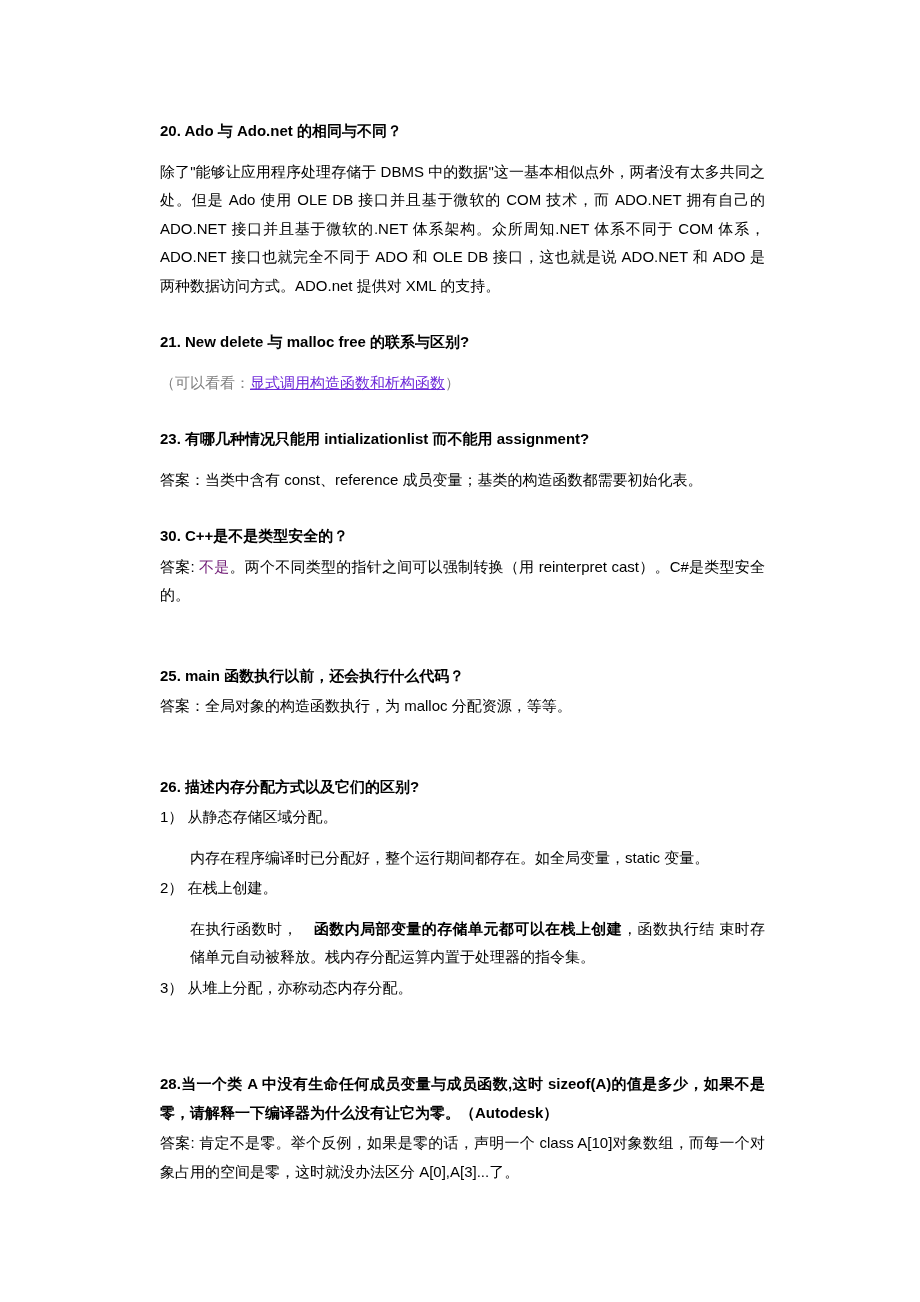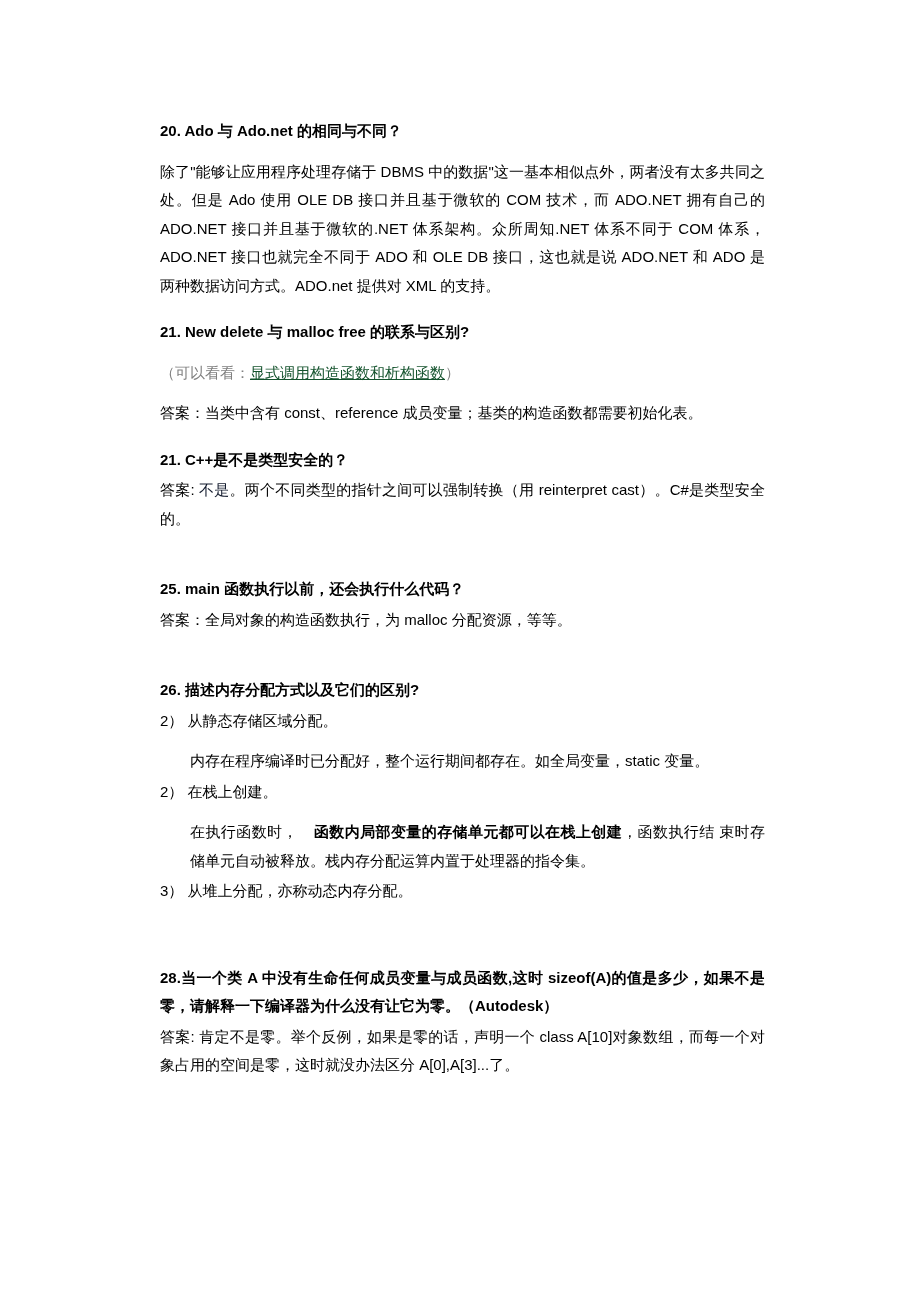--- a/index.html
+++ b/index.html
@@ -12,33 +12,33 @@
     line-height: 1.9;
   }
   .page {
     width: 920px;
     min-height: 1302px;
     padding: 105px 155px 80px 160px;
     box-sizing: border-box;
   }
   .heading {
     font-weight: bold;
-    margin-top: 18px;
+    margin-top: 28px;
   }
   .heading.first {
     margin-top: 12px;
   }
   p {
     margin: 2px 0;
     text-align: justify;
   }
-  .red { color: #0f172a; }
+  .red { color: #701a75; }
   .gray { color: #808080; }
   .link {
-    color: #14532d;
+    color: #6d28d9;
     text-decoration: underline;
   }
   .bold { font-weight: bold; margin-left: 16px; }
   .indent { padding-left: 30px; }
   .spacer { height: 22px; }
   .small-spacer { height: 8px; }
 </style>
 </head>
 <body>
 
@@ -47,37 +47,38 @@
   <p class="heading first"> 20. Ado 与 Ado.net 的相同与不同？</p>
   <div class="small-spacer"></div>
   <p>除了"能够让应用程序处理存储于 DBMS 中的数据"这一基本相似点外，两者没有太多共同之处。但是 Ado 使用 OLE DB 接口并且基于微软的 COM 技术，而 ADO.NET 拥有自己的 ADO.NET 接口并且基于微软的.NET 体系架构。众所周知.NET 体系不同于 COM 体系，ADO.NET 接口也就完全不同于 ADO 和 OLE DB 接口，这也就是说 ADO.NET 和 ADO 是两种数据访问方式。ADO.net 提供对 XML 的支持。</p>
 
   <p class="heading">21. New delete 与 malloc free 的联系与区别?</p>
   <div class="small-spacer"></div>
   <p class="gray">
     <span>（可以看看：</span><a href="#" class="link">显式调用构造函数和析构函数</a><span>）</span>
   </p>
 
+  <p class="heading">23. 有哪几种情况只能用 intializationlist 而不能用 assignment?</p>
   <div class="small-spacer"></div>
   <p>答案：当类中含有 const、reference 成员变量；基类的构造函数都需要初始化表。</p>
 
-  <p class="heading"> 21. C++是不是类型安全的？</p>
+  <p class="heading"> 30. C++是不是类型安全的？</p>
   <p>
     <span>答案: </span><span class="red">不是</span><span>。两个不同类型的指针之间可以强制转换（用 reinterpret cast）。C#是类型安全的。</span>
   </p>
 
   <div class="spacer"></div>
 
   <p class="heading">25. main 函数执行以前，还会执行什么代码？</p>
   <p>答案：全局对象的构造函数执行，为 malloc 分配资源，等等。</p>
 
   <div class="spacer"></div>
 
   <p class="heading">26. 描述内存分配方式以及它们的区别?</p>
-  <p>2） 从静态存储区域分配。</p>
+  <p>1） 从静态存储区域分配。</p>
   <div class="small-spacer"></div>
   <p class="indent">内存在程序编译时已分配好，整个运行期间都存在。如全局变量，static 变量。</p>
   <p>2） 在栈上创建。</p>
   <div class="small-spacer"></div>
   <p class="indent">
     <span>在执行函数时，</span><span class="bold">函数内局部变量的存储单元都可以在栈上创建</span><span>，函数执行结  束时存储单元自动被释放。栈内存分配运算内置于处理器的指令集。</span>
   </p>
   <p>3） 从堆上分配，亦称动态内存分配。</p>
   <div class="small-spacer"></div>
   <div class="small-spacer"></div>

